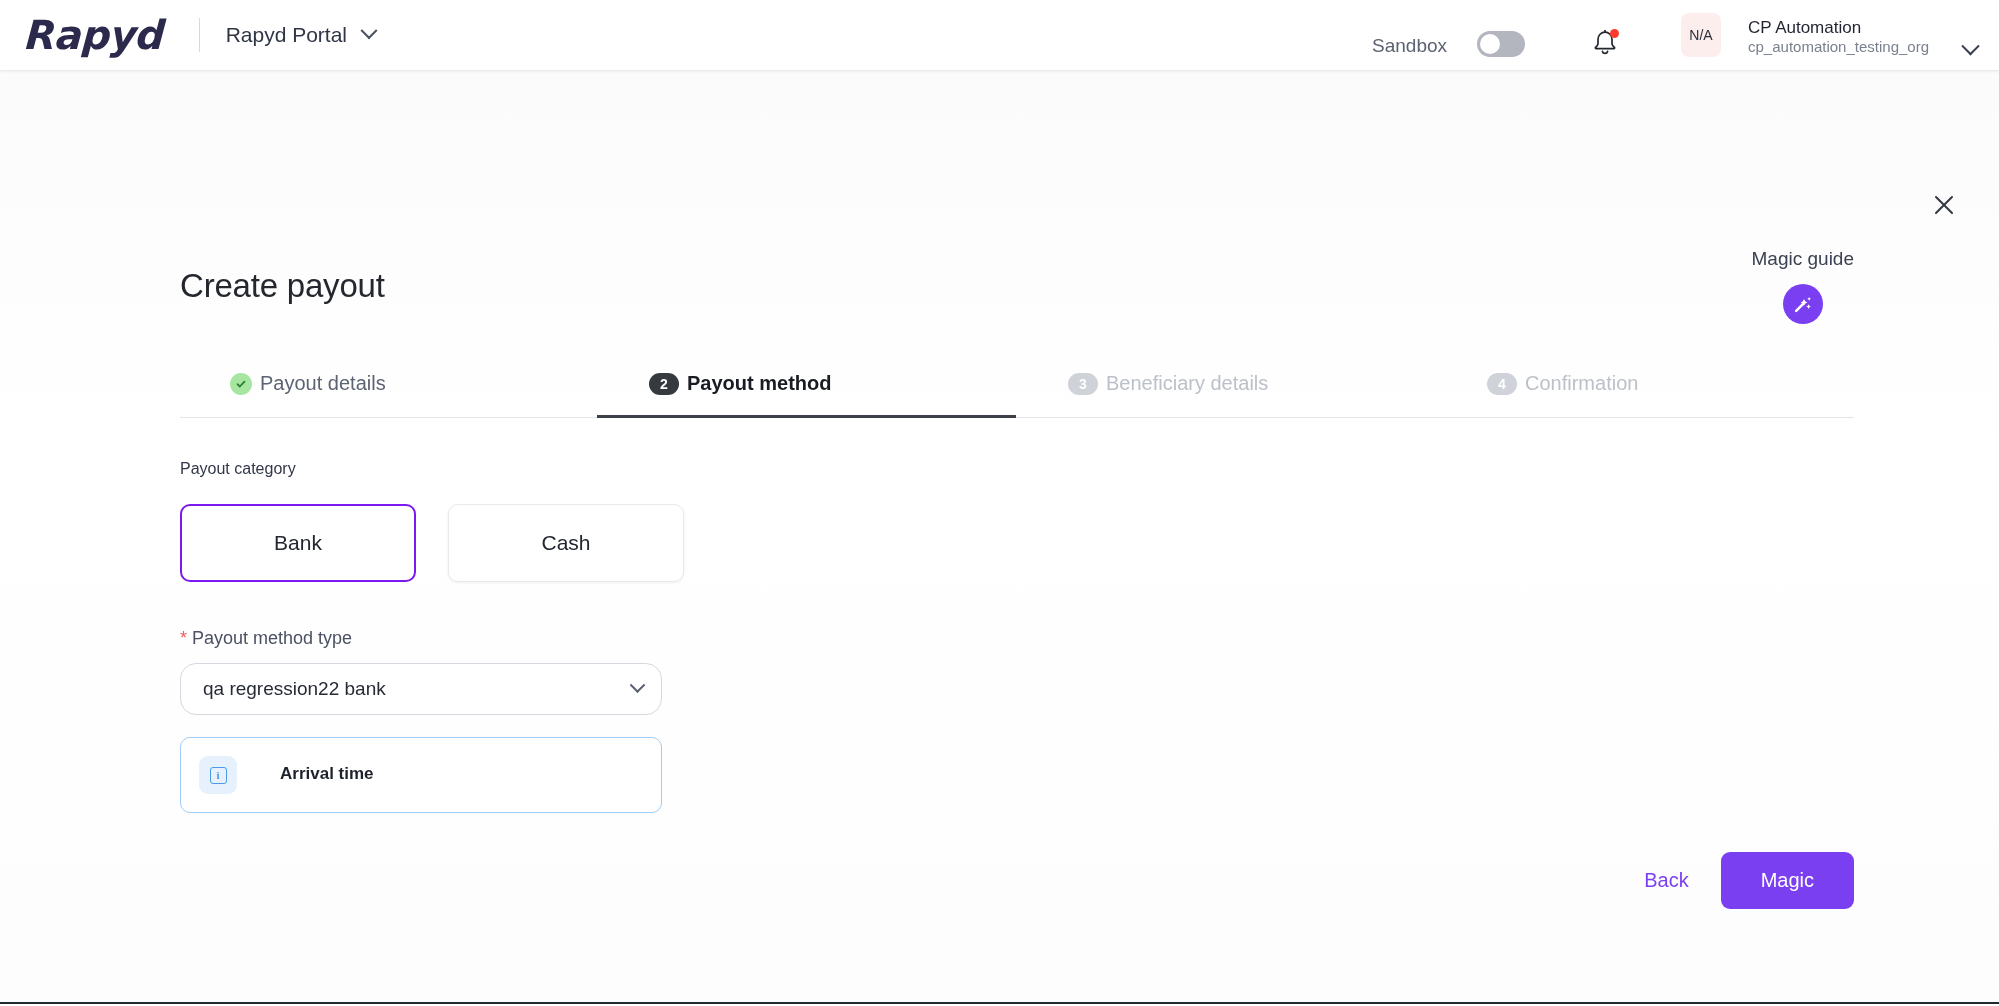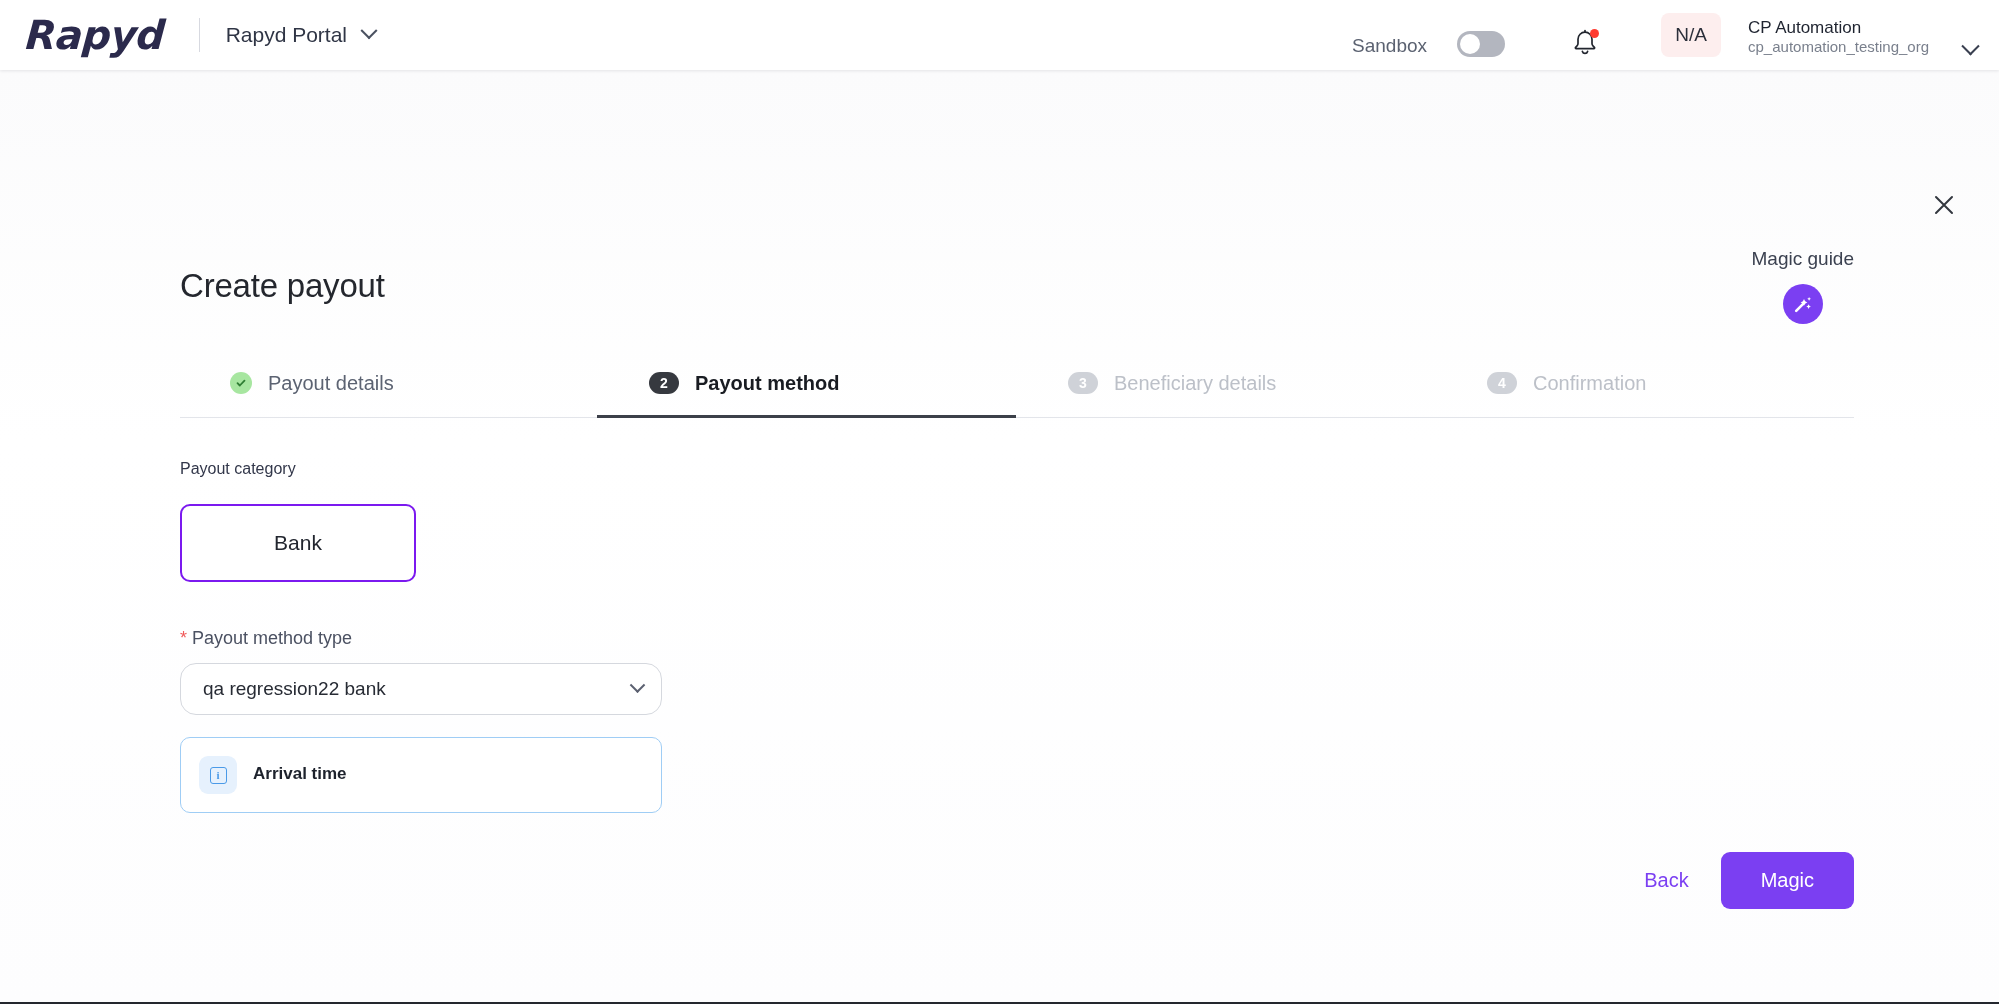--- a/index.html
+++ b/index.html
@@ -119,28 +119,28 @@
     position: absolute;
     right: -1px;
     top: 0px;
     width: 9px;
     height: 9px;
     border-radius: 50%;
     background: #ff3b30;
   }
 
   .avatar-badge {
-    width: 60px;
+    width: 40px;
     height: 44px;
     border-radius: 8px;
     background: #fdeeee;
     display: flex;
     align-items: center;
     justify-content: center;
-    font-size: 19px;
+    font-size: 14px;
     color: #2b2f3a;
     margin-right: 12px;
   }
 
   .org-block {
     display: flex;
     flex-direction: column;
     justify-content: center;
     line-height: 1.25;
   }
@@ -216,21 +216,22 @@
   
   .stepper {
     display: flex;
     margin-top: 48px;
     margin-right: 145px;
     border-bottom: 1px solid #e3e5ea;
   }
   .step {
     flex: 1;
     display: flex;
-    gap: 16px;
+    align-items: center;
+    gap: 8px;
     padding: 0 0 22px 52px;
     cursor: pointer;
     position: relative;
   }
   .step:first-child { padding-left: 50px; }
 
   .step-badge {
     width: 30px;
     height: 22px;
     border-radius: 11px;
@@ -356,20 +357,21 @@
     font-size: 11px;
     color: #4a9ae8;
     font-weight: 700;
     font-family: "Liberation Serif", serif;
   }
   .info-title {
     font-size: 17px;
     font-weight: 700;
     color: #1d222c;
     margin-bottom: 3px;
+    margin-left: 27px;
   }
   .info-text {
     font-size: 17px;
     color: #2b313c;
     line-height: 1.28;
     max-width: 400px;
   }
 
   
   .actions {
@@ -492,20 +494,23 @@
         <span class="step-label">Confirmation</span>
       </div>
     </div>
 
     <div class="field-label">Payout category</div>
 
     <div class="category-row">
       <div class="cat-card selected">
         <span>Bank</span>
       </div>
+      <div class="cat-card">
+        <span>Cash</span>
+      </div>
     </div>
 
     <div class="req-label">
       <span class="req-star">*</span>
       <span>Payout method type</span>
     </div>
 
     <div class="select-box">
       <span class="select-value">qa regression22 bank</span>
       <span class="select-chev"></span>

